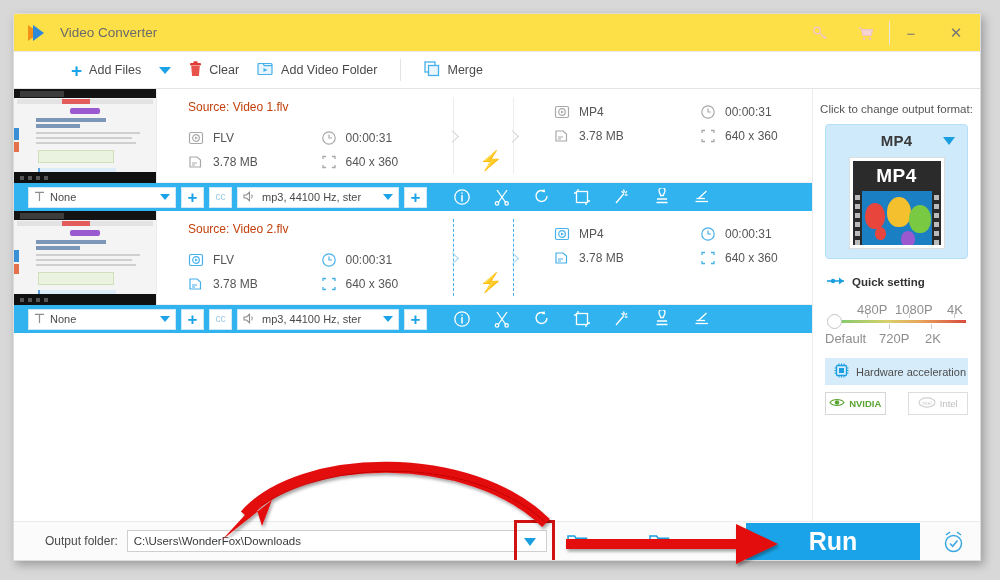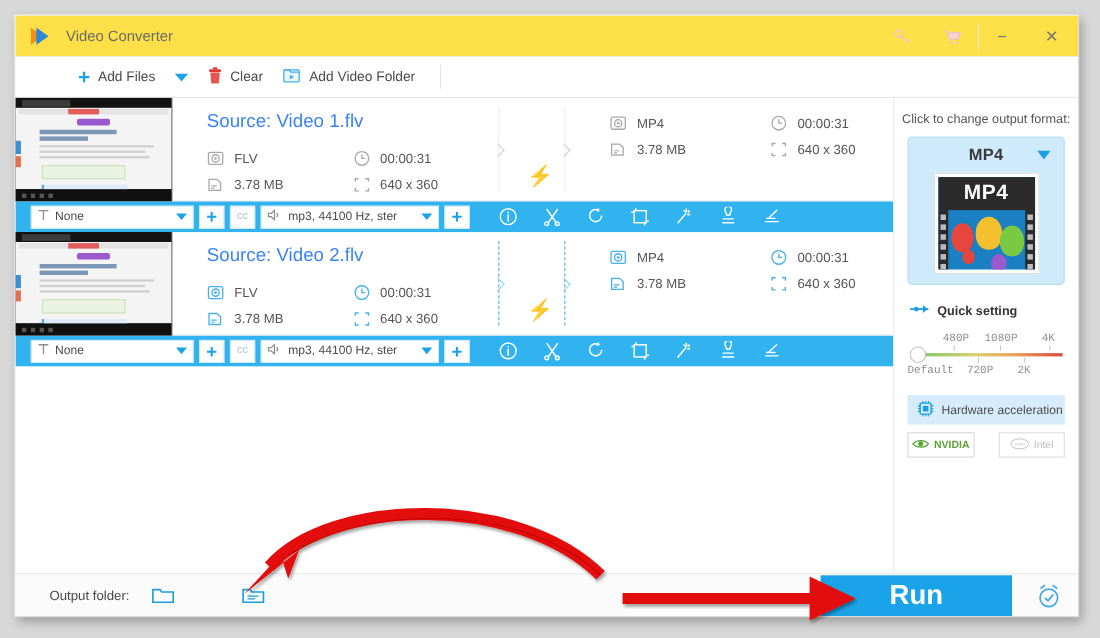--- a/index.html
+++ b/index.html
@@ -88,21 +88,21 @@
   .info {
     flex: 1; display:flex; position: relative;
   }
   .src, .out { position: relative; padding: 11px 0 0 31px; }
   .src { width: 296px; }
   .mid { width: 70px; position: relative; }
   .out { flex:1; }
   .divline { position:absolute; top:8px; bottom:8px; width:1px; }
   .divline.solid { background:#ededed; }
   .divline.dashed { border-left: 1px dashed #45b0ea; }
-  .file-label { font-size: 17px; color: #3b82f6; margin-bottom: 12px; }
+  .file-label { font-size: 12px; color: #c2410c; margin-bottom: 12px; }
   .metagrid { display:flex; }
   .metacol { width: 146px; }
   .metaitem { display:flex; align-items:center; gap:9px; height: 24px; font-size:12px; color:#555; }
   .mi { width:16px; height:16px; flex:none; }
   .pencil { display:inline-block; vertical-align:middle; margin-left:7px; }
   .chev {
     position:absolute; width:9px; height:9px; border-top:1.5px solid #d2d2d2; border-right:1.5px solid #d2d2d2;
     transform: rotate(45deg);
   }
   .chev.blue { border-color:#9ed4f2; }
@@ -158,21 +158,21 @@
     font-size:11.5px; color:#4c4c4c;
   }
   .qs { margin: 17px 0 0 14px; display:flex; align-items:center; gap:7px; font-size:11.5px; color:#333; font-weight:bold;}
   .slider { margin: 12px 14px 0 14px; position:relative; height: 46px; }
   .track { position:absolute; left:8px; right:0; top:20px; height:3px;
            background: linear-gradient(90deg,#7bc96f 0%, #d9d06a 40%, #e8a55c 65%, #d94a3d 100%); }
   .knob { position:absolute; left:0px; top:14px; width:15px; height:15px; border-radius:50%;
           background:#fff; border:1px solid #c4c4c4; }
   .tick { position:absolute; top:13px; width:1px; height:5px; background:#c9c9c9; }
   .tickb { position:absolute; top:24px; width:1px; height:5px; background:#c9c9c9; }
-  .slab { position:absolute; font-size:10px; color:#8e8e8e; white-space:nowrap;font-family:Liberation Mono, monospace; }
+  .slab { position:absolute; font-size:13px; color:#8e8e8e; white-space:nowrap; }
   .hw-btn {
     margin: 12px 12px 0; height: 27px; background:#d6ecfa;
     display:flex; align-items:center; gap:7px; padding-left:9px;
     font-size:11px; color:#4c4c4c;
   }
   .gpus { display:flex; gap:22px; margin: 7px 12px 0; }
   .gpu { flex:1; height: 23px; border:1px solid #ddd; display:flex; align-items:center;
          justify-content:center; gap:4px; font-size:9.5px; }
   .gpu.nv { color:#5aa433; font-weight:bold; border-color:#d7d7d7; }
   .gpu.it { color:#bdbdbd; }
@@ -256,20 +256,29 @@
       <span>
         <svg width="17" height="15" viewBox="0 0 17 15">
             <rect x="1" y="2.5" width="14" height="11" rx="1" fill="#e8f5fd" stroke="#45b0ea" stroke-width="1.2"></rect>
             <path d="M1 2.5 H6 L7.3 4.6 H15" fill="none" stroke="#45b0ea" stroke-width="1.2"></path>
             <path d="M6.5 7 L10.5 9 L6.5 11 Z" fill="#45b0ea"></path>
           </svg>
       </span>
       <span>Add Video Folder</span>
     </div>
     <div class="tool-div"></div>
+    <div class="tool">
+      <span>
+        <svg width="16" height="16" viewBox="0 0 16 16">
+            <rect x="1" y="1" width="10" height="10" fill="none" stroke="#45b0ea" stroke-width="1.3"></rect>
+            <rect x="4.5" y="4.5" width="10" height="10" fill="#e9f6fd" stroke="#45b0ea" stroke-width="1.3"></rect>
+          </svg>
+      </span>
+      <span>Merge</span>
+    </div>
   </div>
 
   <div class="list-area">
 
     <div class="row">
       <div class="thumb">
         <div class="browser-bar"></div>
           <div class="tabstrip"></div>
         <div class="page">
           <div class="urlbar"></div>
@@ -774,20 +783,25 @@
               <text x="9" y="7.6" font-size="5" fill="#cfcfcf" text-anchor="middle" font-family="Liberation Sans">intel</text>
             </svg>
         </span>
         <span>Intel</span>
       </div>
     </div>
   </div>
 
   <div class="bottom">
     <div class="of-label">Output folder:</div>
+    <div class="of-input">
+      <span class="of-text" title="Choose output folder">C:\Users\WonderFox\Downloads</span>
+      <span class="of-caret"></span>
+      <span class="redbox"></span>
+    </div>
     <div class="b-icon" style="margin-left:14px">
       <svg width="21" height="17" viewBox="0 0 21 17">
           <path d="M1 3 H7.5 L9 5.2 H19.5 V14.5 H1 Z" fill="none" stroke="#1a9ee0" stroke-width="1.5"></path>
         </svg>
     </div>
     <div class="b-icon" style="margin-left:48px">
       <svg width="21" height="17" viewBox="0 0 21 17">
           <path d="M1 3 H7.5 L9 5.2 H19.5 V14.5 H1 Z" fill="none" stroke="#1a9ee0" stroke-width="1.5"></path>
           <path d="M5 9 H15 M5 11.5 H12" stroke="#1a9ee0" stroke-width="1.2"></path>
         </svg>

